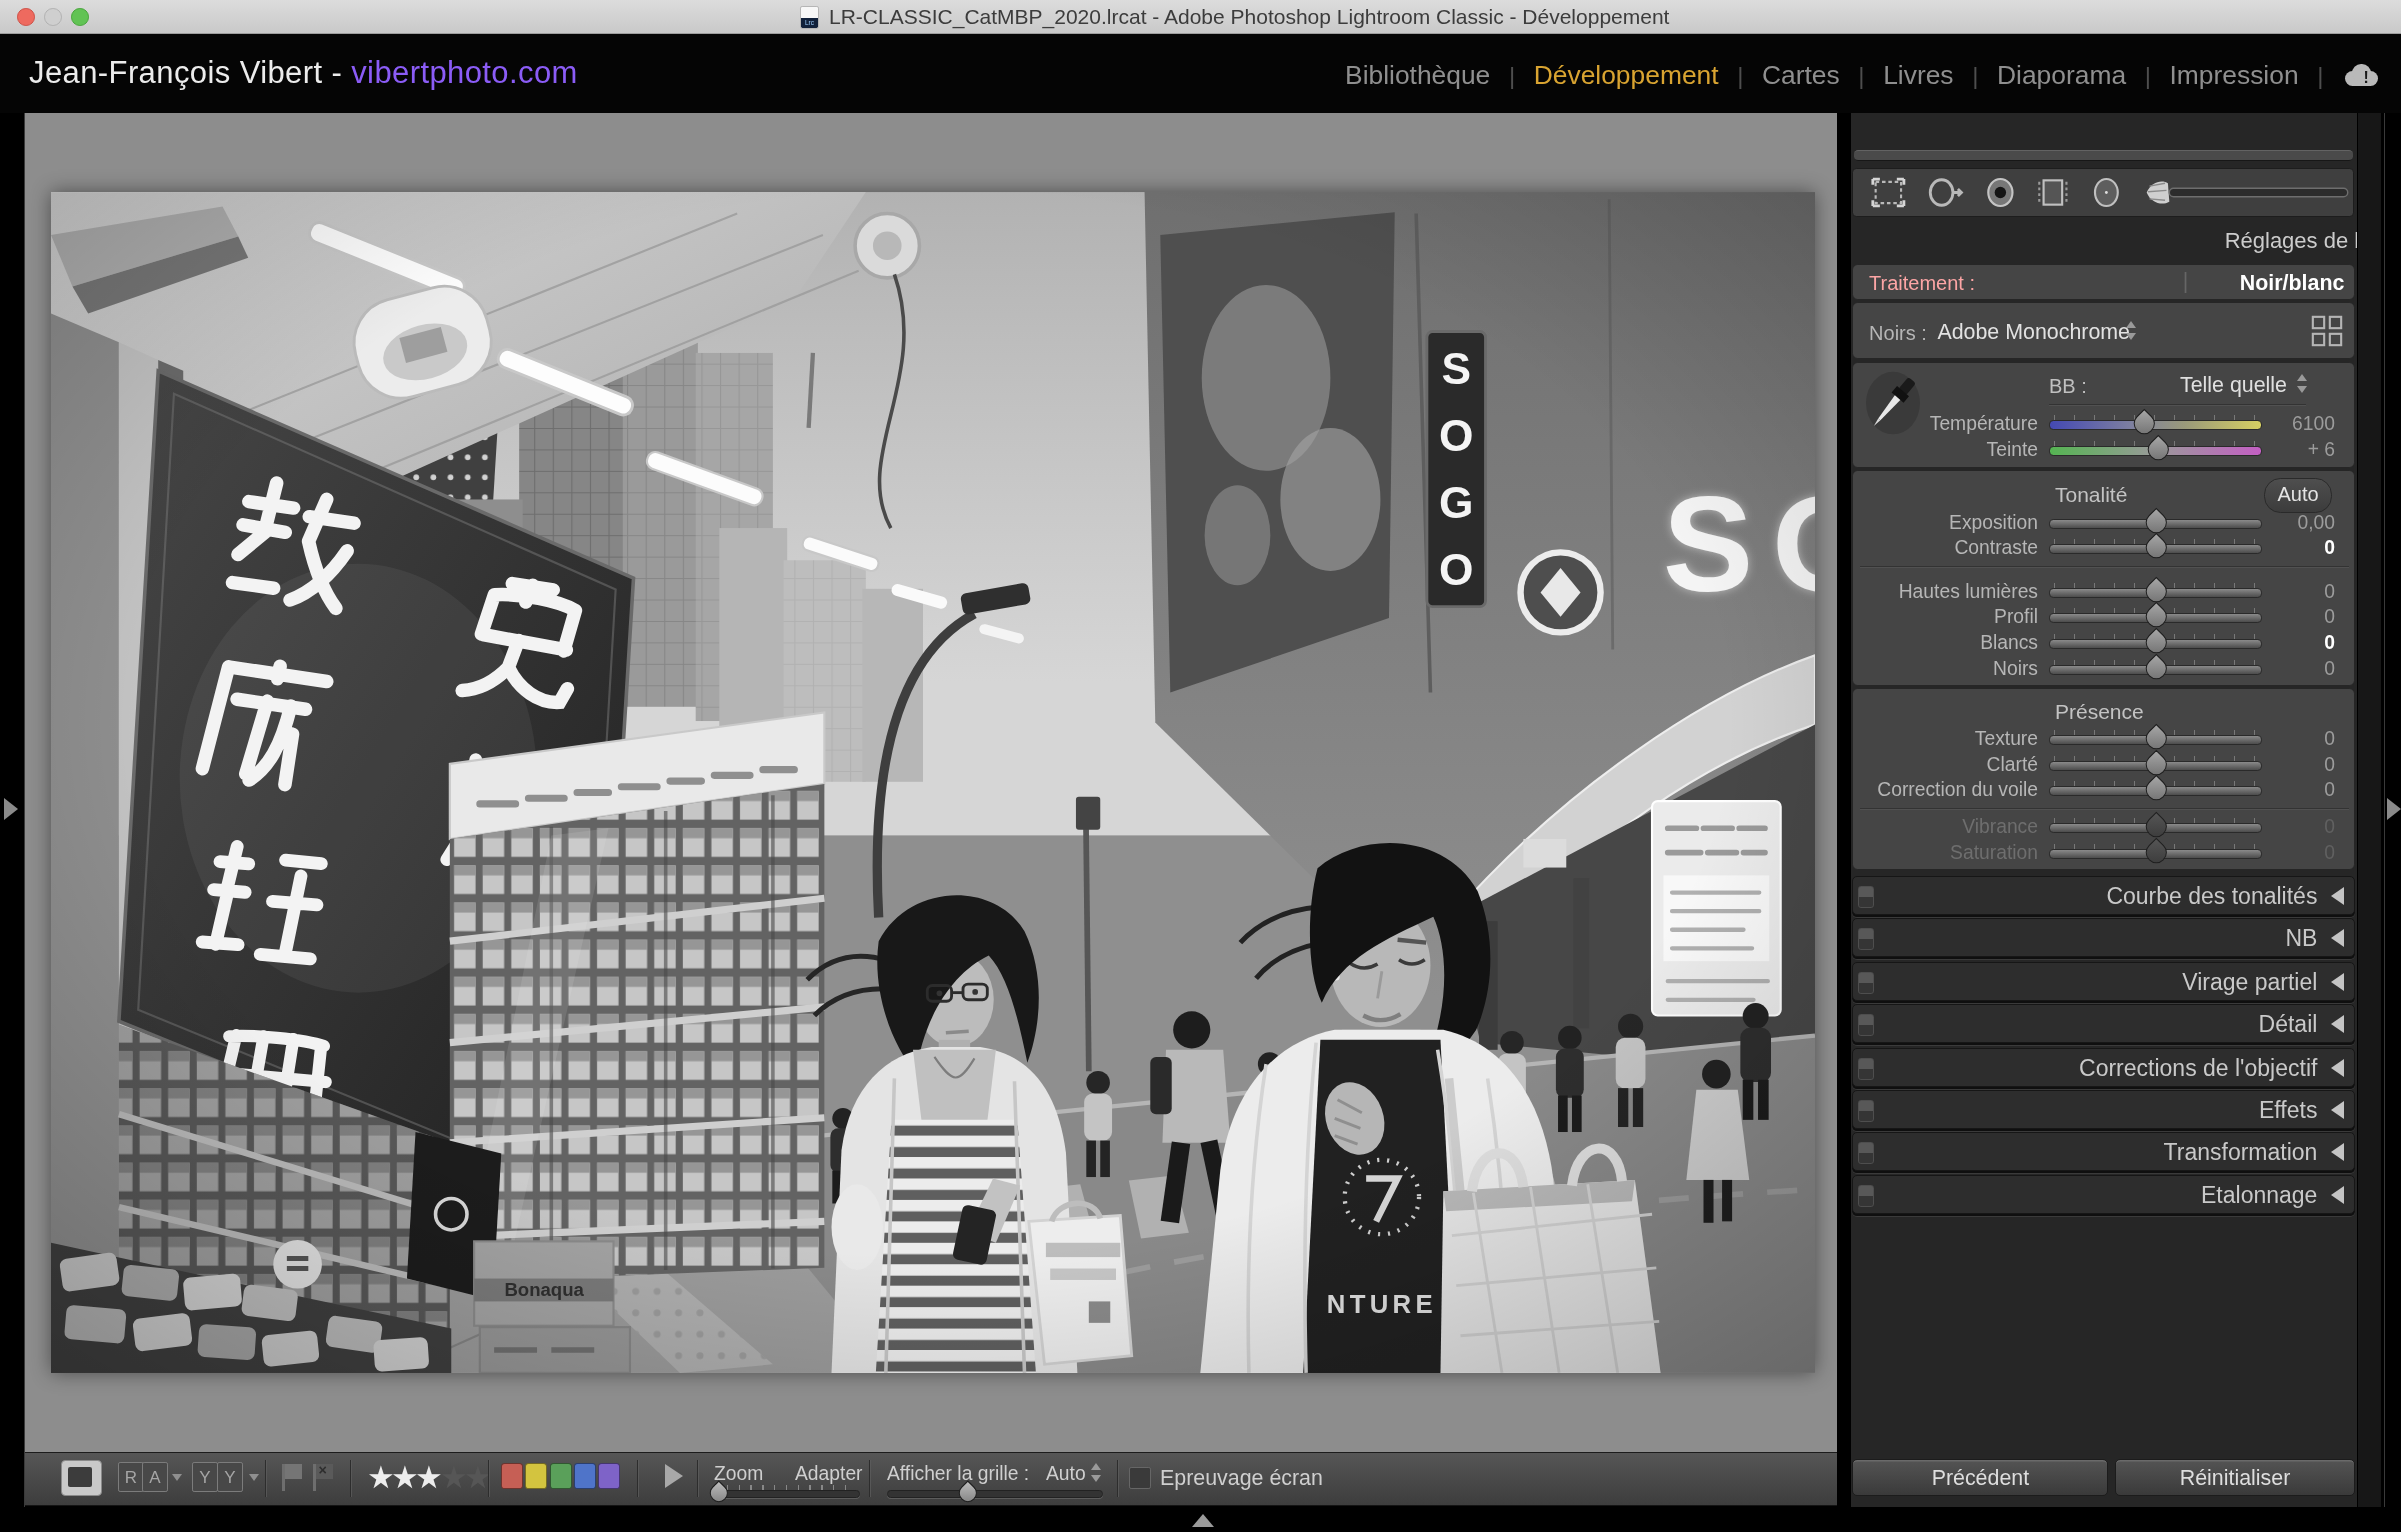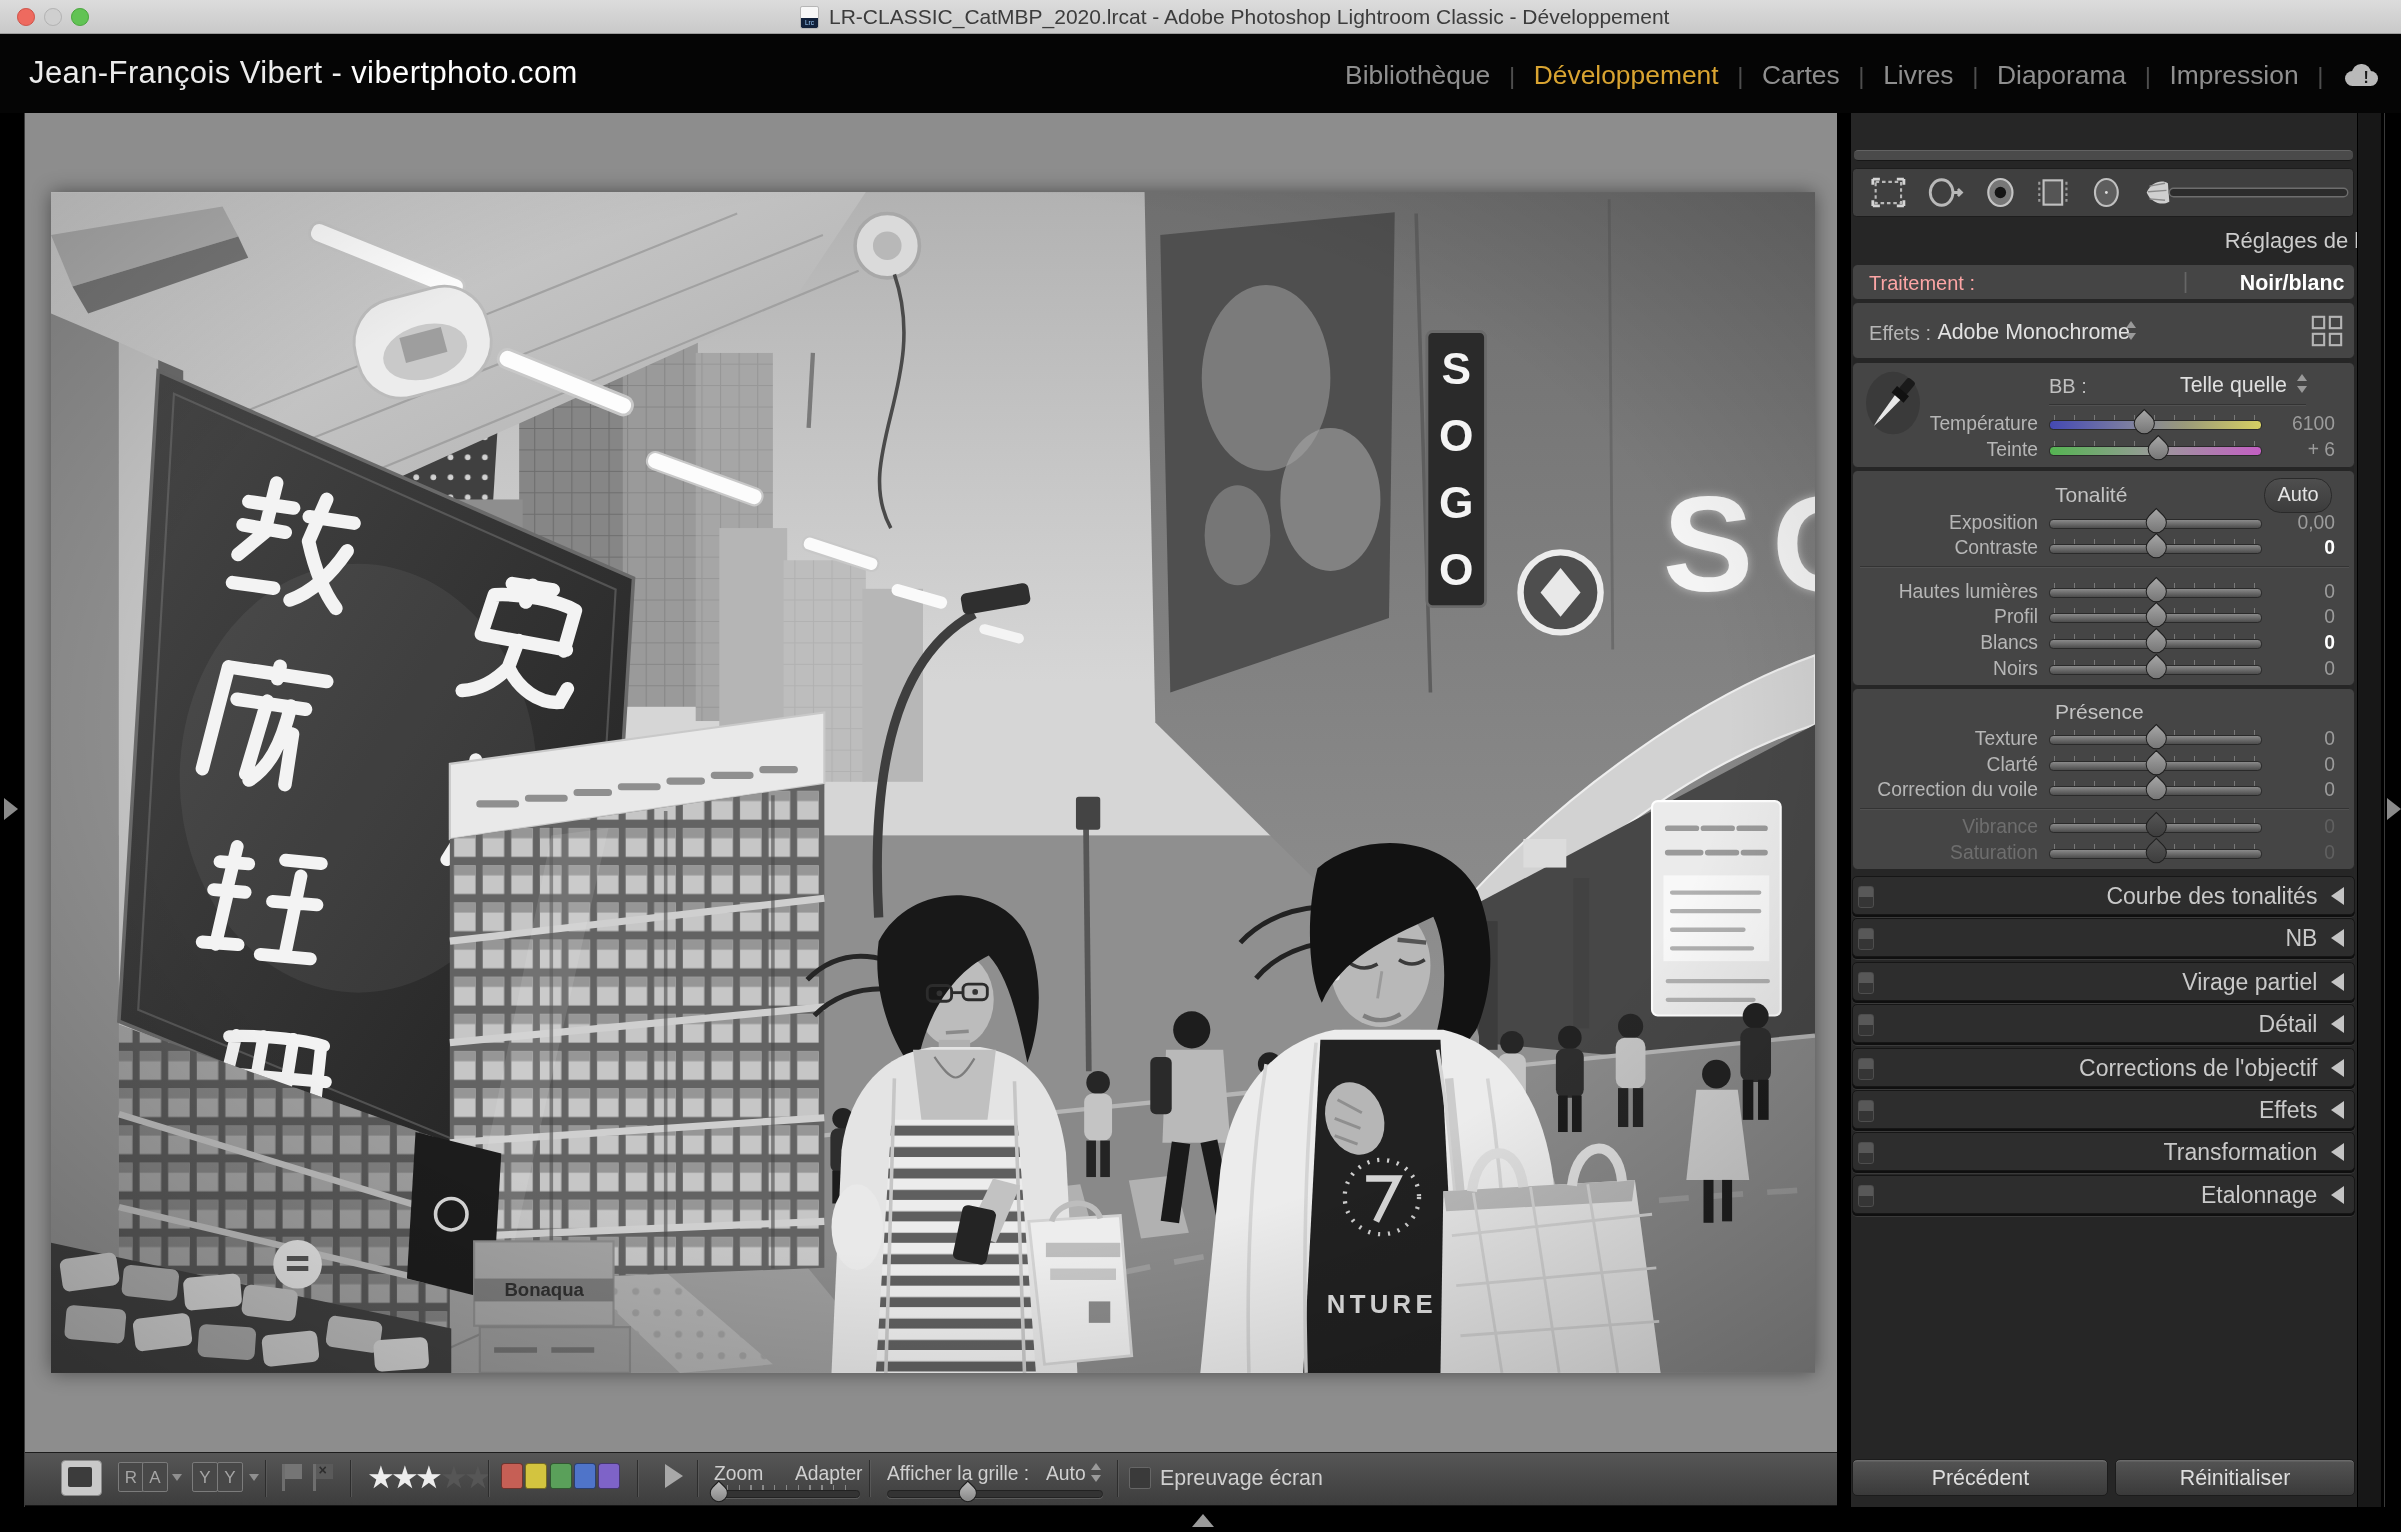--- a/index.html
+++ b/index.html
@@ -16,21 +16,21 @@
   #tl-zoom{left:71px;background:#61c354;border:0.7px solid #48a53c;}
   #doc-icon{left:800px;top:5.7px;width:17px;height:21.4px;background:#f7f7f7;
     border:0.7px solid #b5b5b5;border-radius:2.1px;}
   #doc-icon .band{position:absolute;left:0;bottom:0;width:100%;height:10px;background:#10203a;
     color:#9fd0ff;font-size:6.4px;line-height:10px;text-align:center;border-radius:0 0 1.4px 1.4px;}
   #win-title{left:829px;top:5px;font-size:21px;color:#3c3c3c;}
 
   
   #appbar{left:0;top:34px;width:2401px;height:79px;background:#050505;}
   #identity{left:29px;top:21.4px;font-size:31px;color:#ececec;letter-spacing:0.4px;}
-  #identity .site{color:#ffffff;text-align:center;}
+  #identity .site{color:#8b5cf6;text-align:center;}
   #modules{right:20px;top:26px;display:flex;align-items:center;gap:18.6px;font-size:26.4px;color:#8f8f8f;}
   #modules .mod{cursor:default;}
   #modules .active{color:#d9a431;}
   #modules .mdiv{color:#4e4e4e;font-size:24px;}
   #cloud{width:39px;height:24px;position:relative;}
   #cloud .c1{position:absolute;left:2.9px;top:7.1px;width:33px;height:15.7px;background:#b9b9b9;border-radius:8.6px;}
   #cloud .c2{position:absolute;left:10px;top:0px;width:18.6px;height:18.6px;background:#b9b9b9;border-radius:50%;}
   #cloud .alert{position:absolute;left:21.4px;top:5.7px;width:10px;height:14.3px;color:#1a1a1a;font-size:15.7px;font-weight:bold;}
 
   
@@ -583,21 +583,21 @@
   </div>
 
   <div class="box" style="top:151px;height:36px;">
     <span class="abs" style="left:15.7px;top:7.1px;font-size:20px;color:#fca5a5;">Traitement :</span>
     <span class="abs" style="right:184px;top:15px;font-size:20px;color:#aaaaaa;margin-top:27px;">Couleur</span>
     <span class="abs" style="right:166px;top:4.3px;font-size:21.4px;color:#666;">|</span>
     <span class="abs" style="right:10px;top:5.7px;font-size:21.4px;color:#ffffff;font-weight:bold;">Noir/blanc</span>
   </div>
 
   <div class="box" style="top:189px;height:57px;">
-    <span class="abs" style="left:15.7px;top:18.6px;font-size:20px;color:#b6b6b6;">Effets :</span>
+    <span class="abs" style="left:15.7px;top:18.6px;font-size:20px;color:#b6b6b6;">Noirs :</span>
     <span class="abs" style="left:84px;top:17px;font-size:21.4px;color:#e2e2e2;">Adobe Monochrome</span>
     <span class="sort-arrows abs" style="left:273px;top:17px;">
         <i class="up"></i>
         <i class="dn"></i>
       </span>
     <svg class="abs" style="right:10px;top:11.4px;" width="34" height="34" viewBox="0 0 48 48">
       <rect x="4" y="4" width="16" height="16" fill="none" stroke="#b5b5b5" stroke-width="3"></rect>
       <rect x="28" y="4" width="16" height="16" fill="none" stroke="#b5b5b5" stroke-width="3"></rect>
       <rect x="4" y="28" width="16" height="16" fill="none" stroke="#b5b5b5" stroke-width="3"></rect>
       <rect x="28" y="28" width="16" height="16" fill="none" stroke="#b5b5b5" stroke-width="3"></rect>

